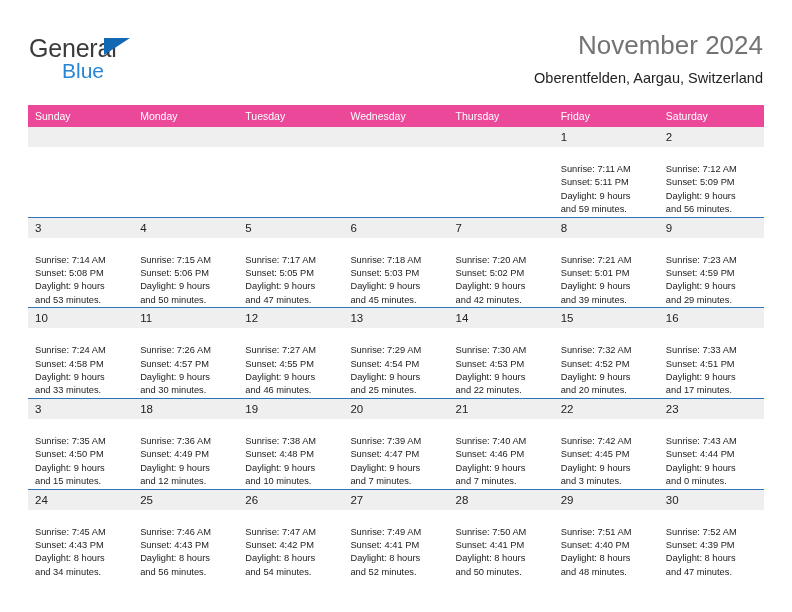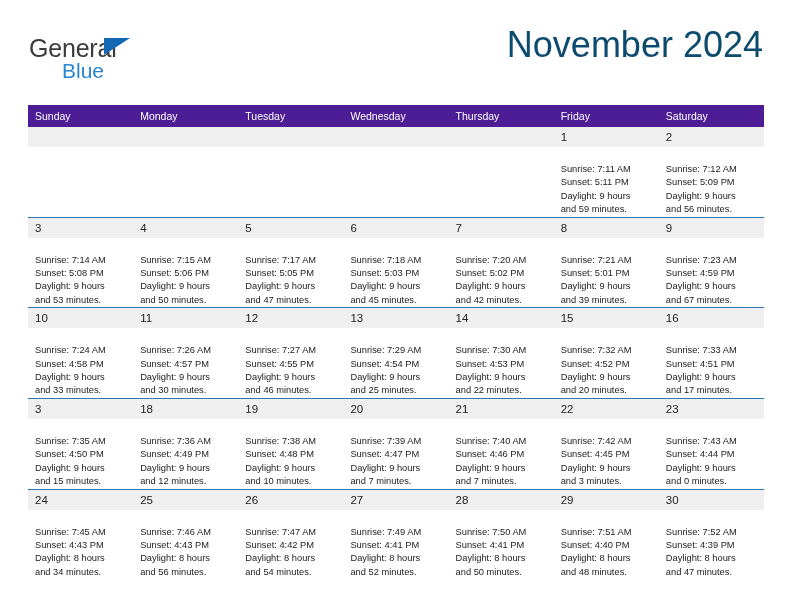--- a/index.html
+++ b/index.html
@@ -63,22 +63,22 @@
     top: 24px;
   }
 
   .title-block {
     position: absolute;
     right: 0;
     top: 0;
     text-align: right;
   }
   .cal-title {
-    font-size: 36px;
-    color: #0c4a6e;
+    font-size: 26px;
+    color: #737373;
     line-height: 34px;
     white-space: nowrap;
   }
   .cal-subtitle {
     font-size: 14.5px;
     color: #222222;
     line-height: 22px;
     margin-top: 5px;
     white-space: nowrap;
   }
@@ -86,21 +86,21 @@
   
   .calendar {
     position: absolute;
     left: 28px;
     top: 105px;
     width: 736px;
     border-collapse: collapse;
     table-layout: fixed;
   }
   .calendar th {
-    background: #4c1d95;
+    background: #ec4899;
     color: #ffffff;
     font-size: 10.5px;
     font-weight: normal;
     text-align: left;
     padding: 5px 0 5px 7px;
     height: 11px;
     border: none;
   }
   .calendar td {
     vertical-align: top;
@@ -143,20 +143,21 @@
   <div class="header">
 
     <div class="logo">
       <span class="logo-general">General</span>
       <span class="logo-tri"></span>
       <span class="logo-blue">Blue</span>
     </div>
 
     <div class="title-block">
       <div class="cal-title">November 2024</div>
+      <div class="cal-subtitle">Oberentfelden, Aargau, Switzerland</div>
     </div>
 
   </div>
 
   <table class="calendar">
     <thead>
       <tr id="weekday-row">
           <th>Sunday</th>
           <th>Monday</th>
           <th>Tuesday</th>
@@ -261,21 +262,21 @@
               <div class="cell-line">Daylight: 9 hours</div>
               <div class="cell-line">and 39 minutes.</div>
             </div>
           </td>
           <td>
             <div class="daynum">9</div>
             <div class="cell-body">
               <div class="cell-line">Sunrise: 7:23 AM</div>
               <div class="cell-line">Sunset: 4:59 PM</div>
               <div class="cell-line">Daylight: 9 hours</div>
-              <div class="cell-line">and 67 minutes.</div>
+              <div class="cell-line">and 29 minutes.</div>
             </div>
           </td>
         </tr>
         <tr>
           <td>
             <div class="daynum">10</div>
             <div class="cell-body">
               <div class="cell-line">Sunrise: 7:24 AM</div>
               <div class="cell-line">Sunset: 4:58 PM</div>
               <div class="cell-line">Daylight: 9 hours</div>

